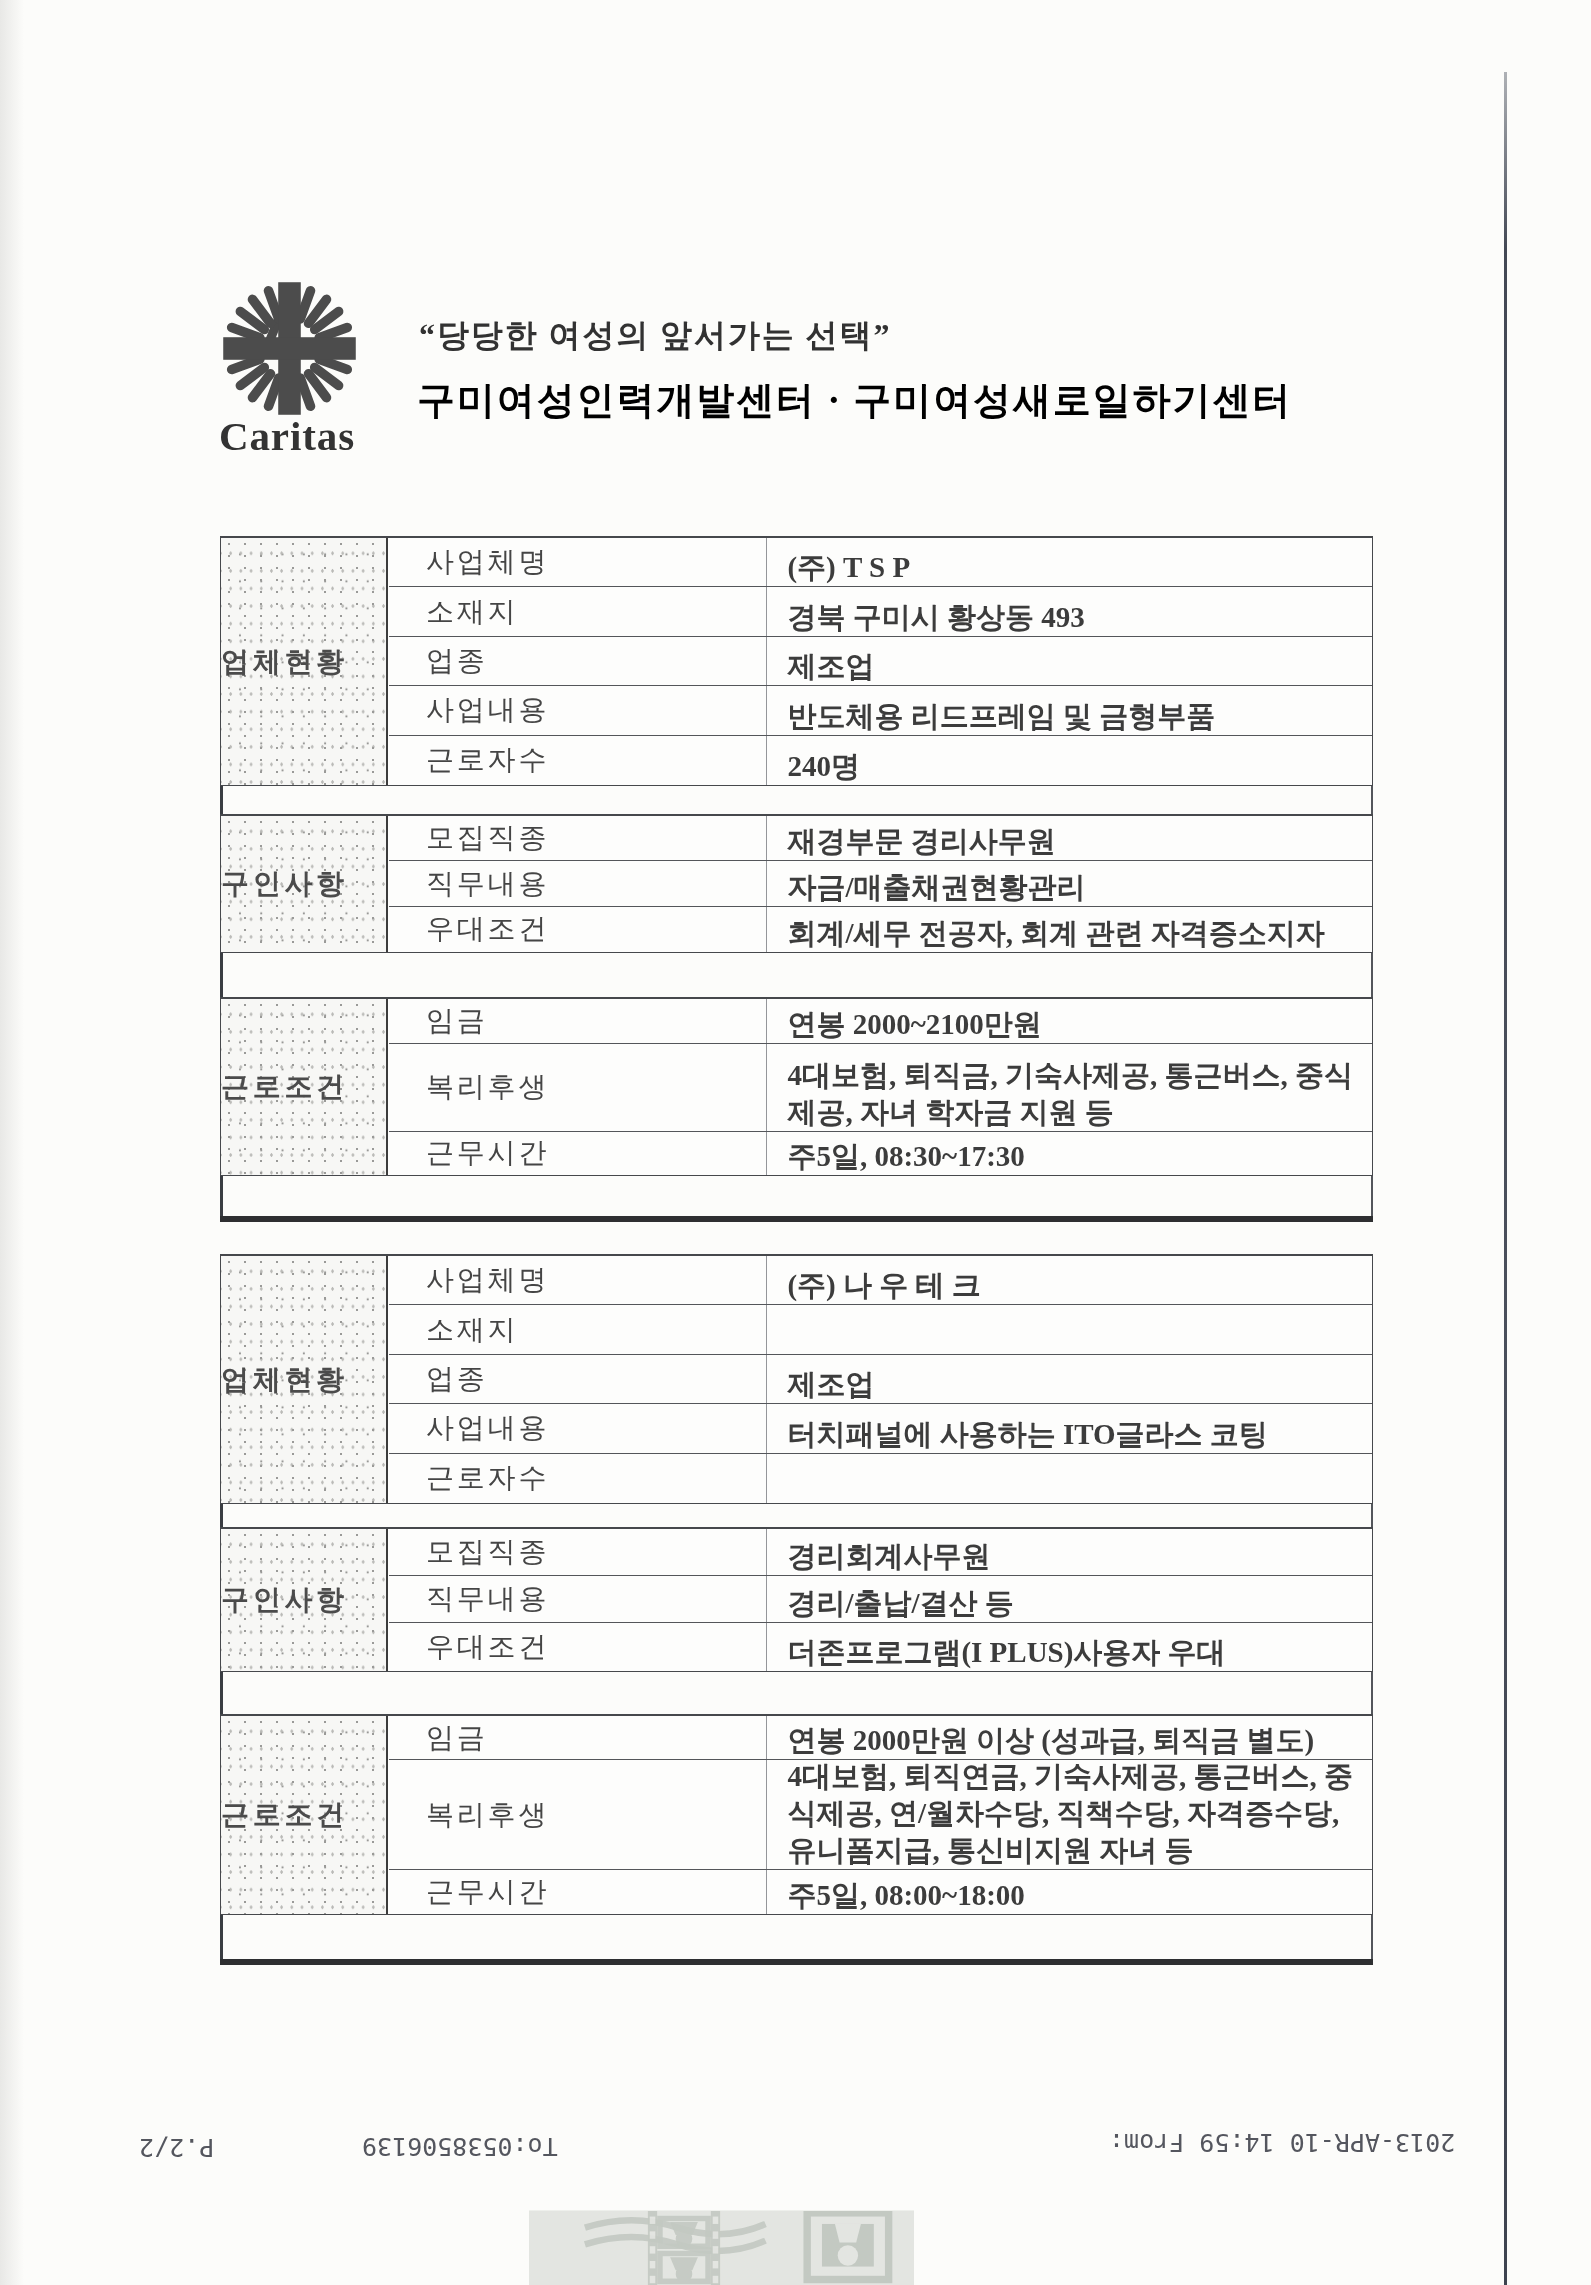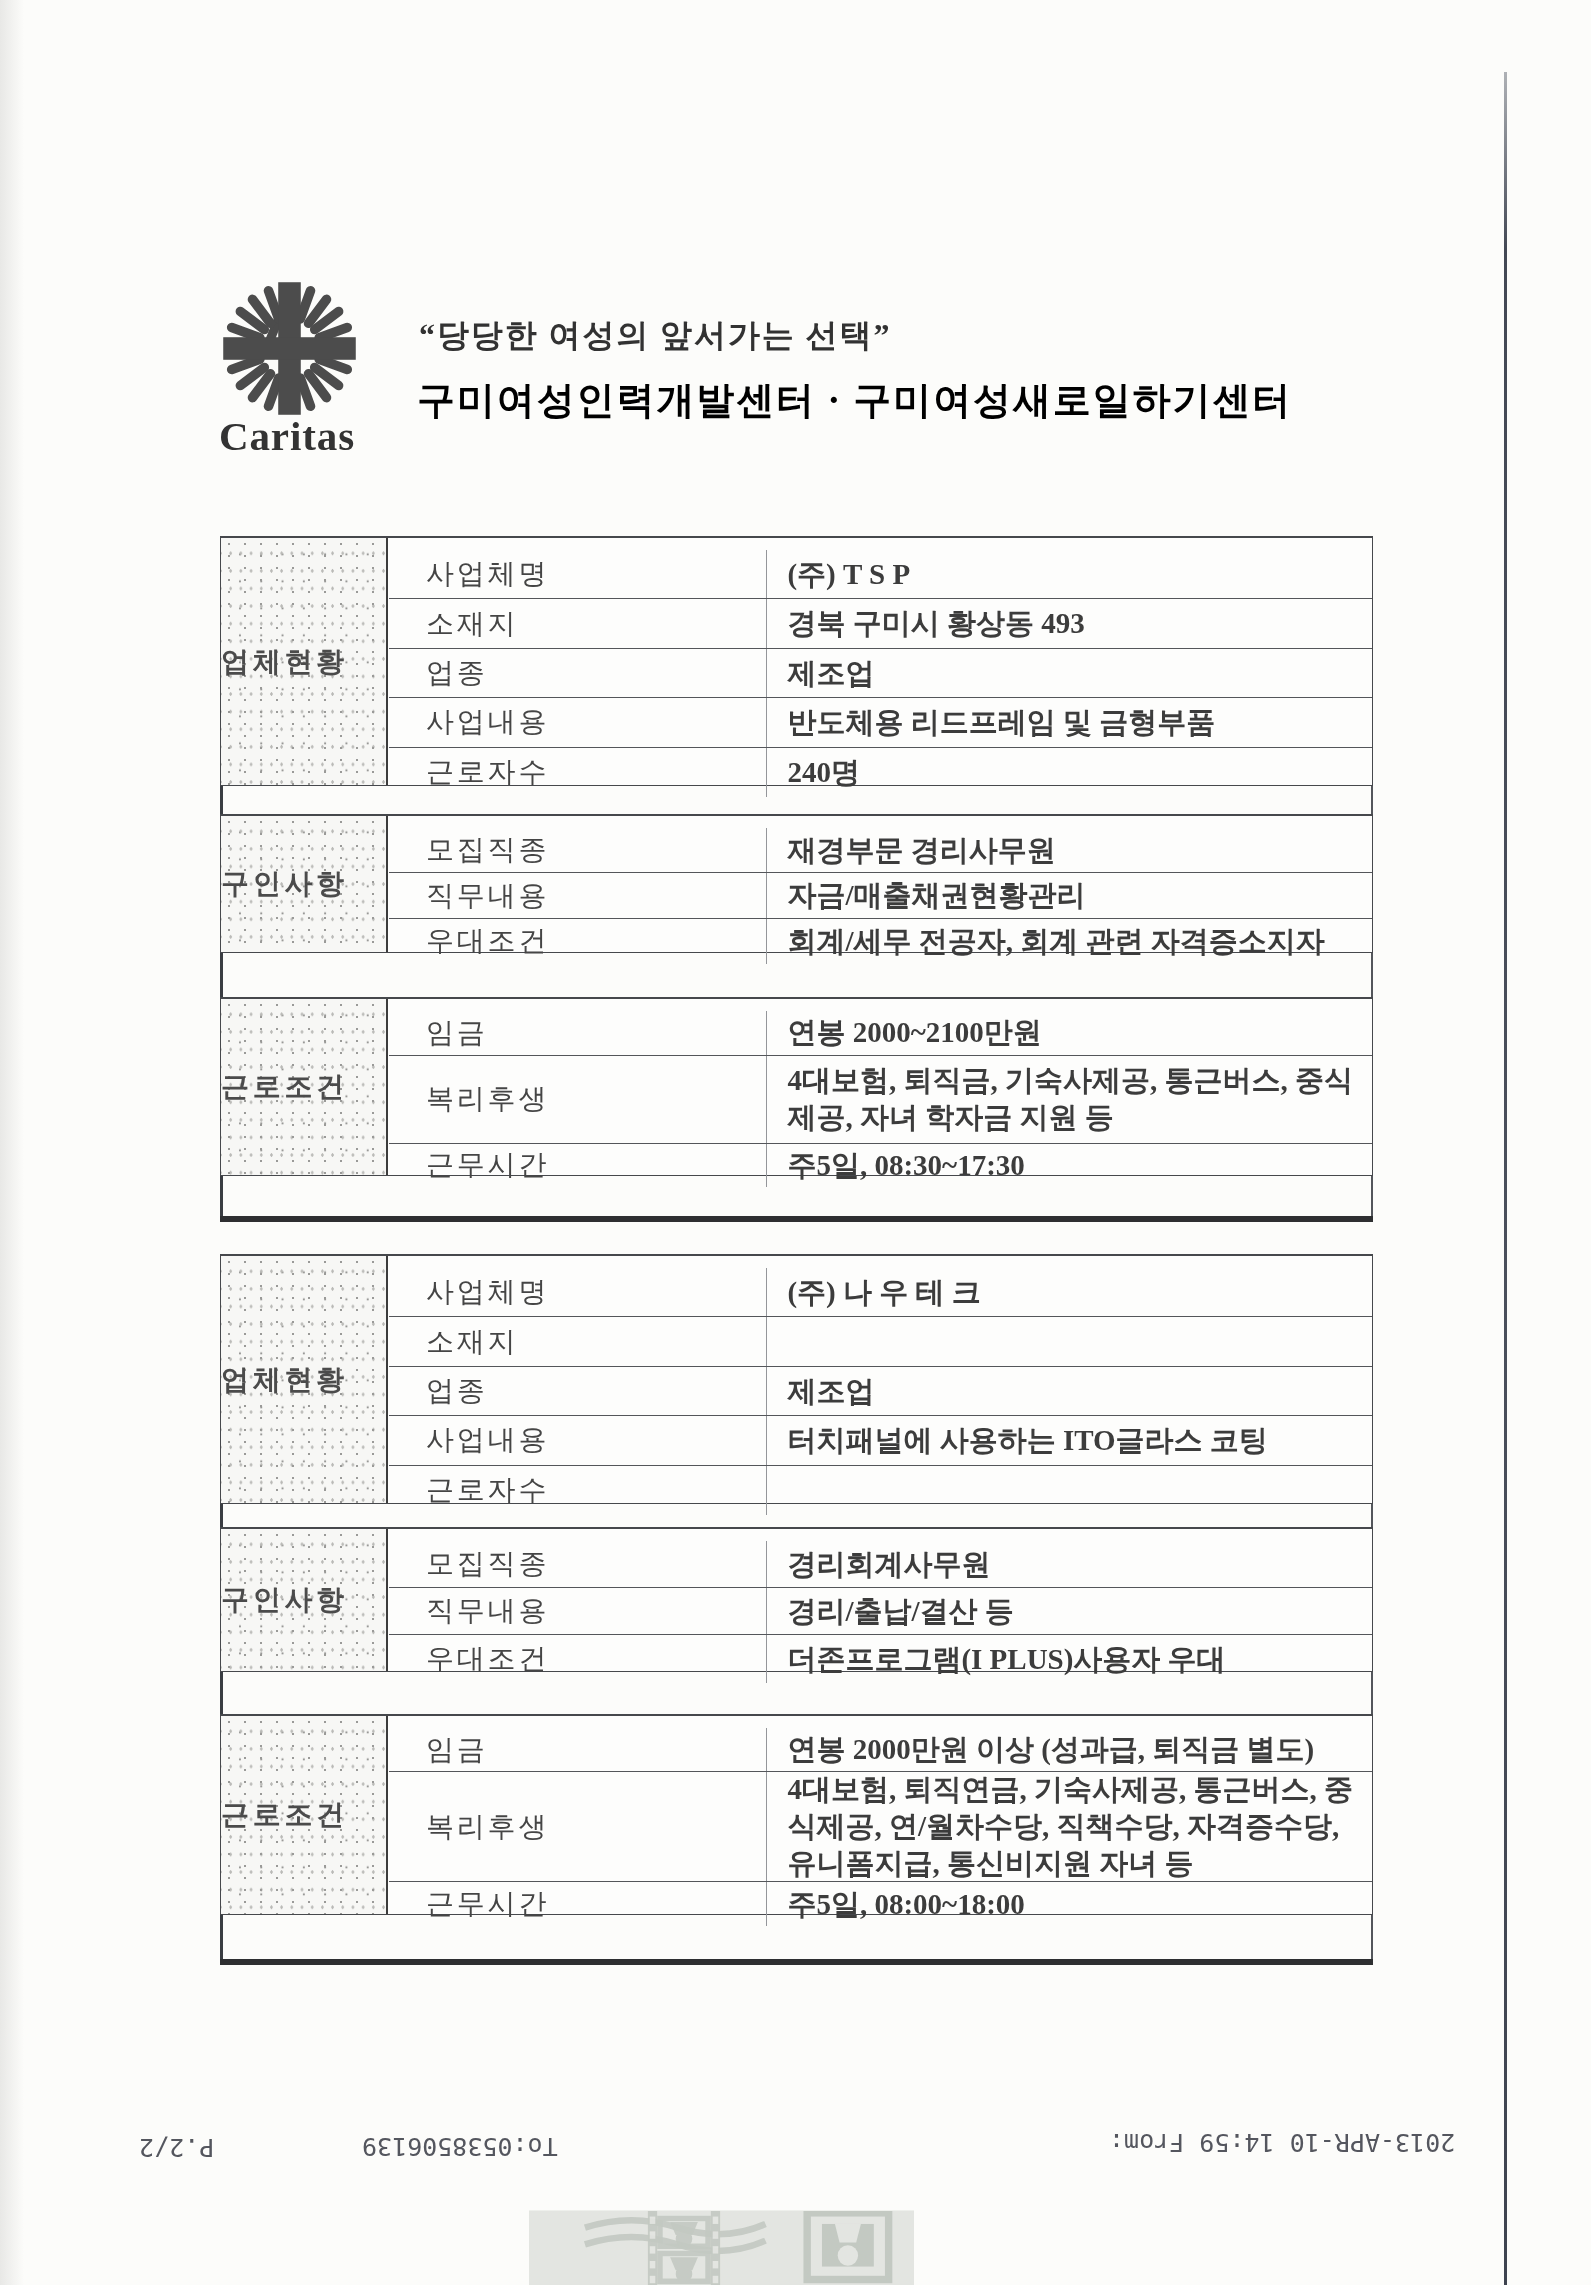--- a/index.html
+++ b/index.html
@@ -32,28 +32,28 @@
   .sec-head{position:absolute;left:0;top:0;bottom:0;width:165px;
     border-right:2.8px solid #3c3c3c;display:flex;align-items:center;justify-content:flex-start;
     background-color:#f7f7f5;
     background-image:
       radial-gradient(#9a9a98 0.9px, transparent 1.2px),
       radial-gradient(#b9b9b6 0.9px, transparent 1.3px),
       radial-gradient(#8b8b89 0.8px, transparent 1px);
     background-size:16px 12px,10.2px 17.6px,21.3px 27px;
     background-position:0 0,4.6px 6.5px,8.3px 2.8px;}
   .sec-title{font-size:28px;letter-spacing:3.7px;color:#4b4b4b;font-weight:600;}
-  .rows{margin-left:168px;height:100%;display:flex;flex-direction:column;margin-top:12px;}
+  .rows{margin-left:168px;height:100%;display:flex;flex-direction:column;}
   .row{display:flex;border-bottom:1.9px solid #54565a;}
   .row.last{border-bottom:none;}
   .cell-label{width:378px;box-sizing:border-box;padding-left:37px;display:flex;
     align-items:center;font-size:28px;letter-spacing:2.8px;color:#454545;
     border-right:0.9px solid #94969a;}
   .cell-value{flex:1;padding-left:20.4px;padding-right:11px;display:flex;
-    align-items:center;font-size:29px;line-height:37px;color:#3c3c3c;font-weight:600;}
+    align-items:flex-end;font-size:29px;line-height:37px;color:#3c3c3c;font-weight:600;}
   
   .contact{position:absolute;left:914px;top:1987px;font-size:32px;font-weight:700;
     color:#333;letter-spacing:0.9px;font-family:"DejaVu Sans","Liberation Serif",sans-serif;}
   .contact .ph{margin-right:13px;font-size:34px;}
   
   .fax{position:absolute;font-family:"DejaVu Sans Mono",monospace;font-size:25px;
     color:#54565e;transform:rotate(180deg);white-space:nowrap;}
   .fax-page{left:139px;top:2133px;}
   .fax-to{left:362px;top:2132px;}
   .fax-from{left:1109px;top:2128px;}

